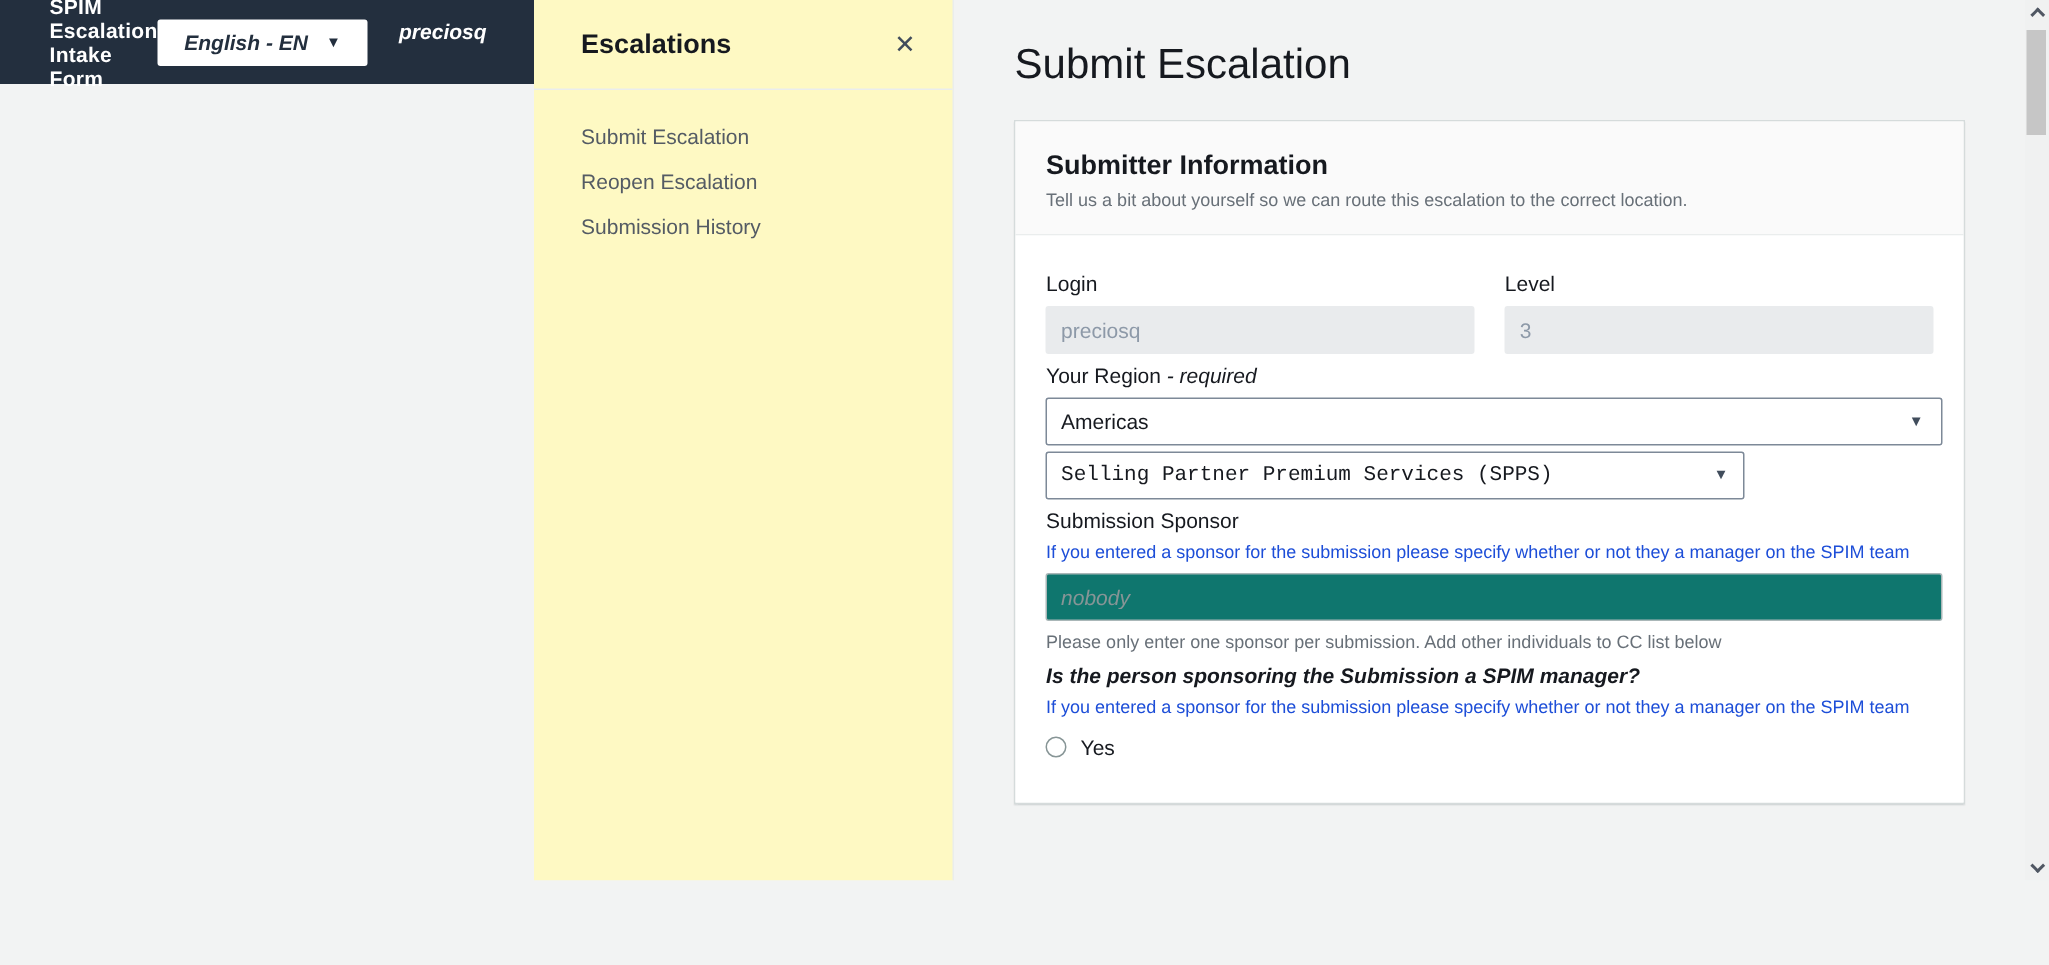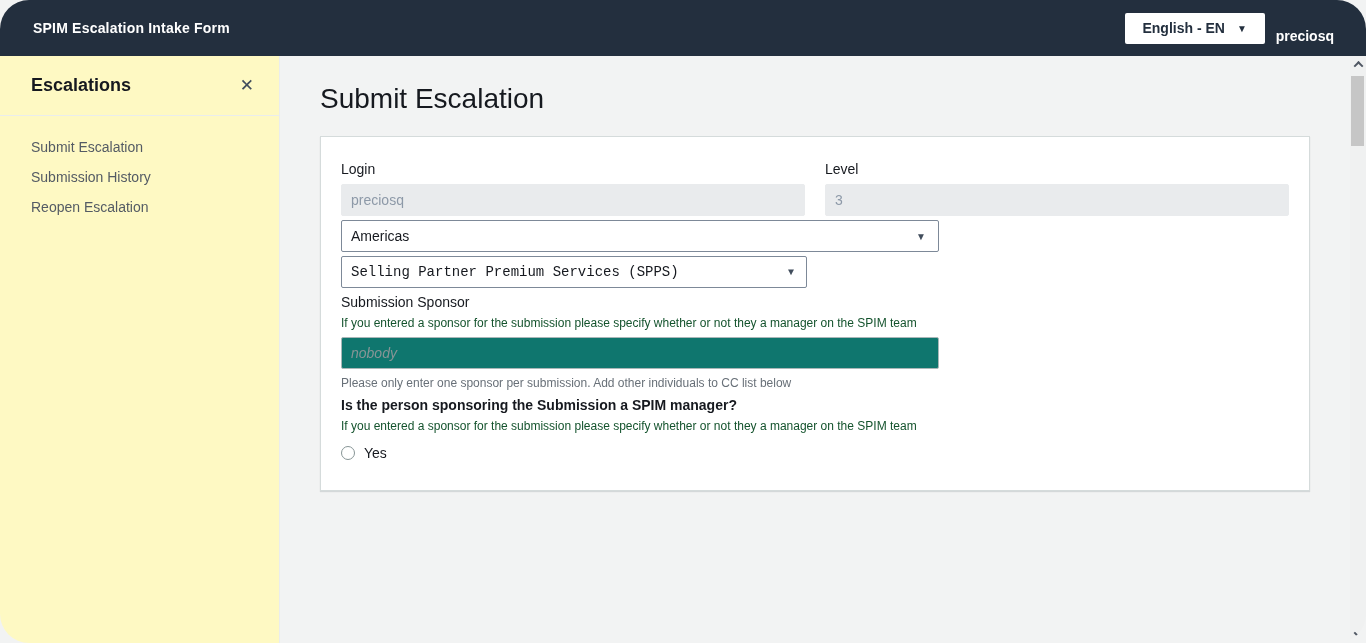--- a/index.html
+++ b/index.html
@@ -2,31 +2,31 @@
 <html><head>
 <meta charset="utf-8">
 <style>
   * { box-sizing: border-box; margin: 0; padding: 0; }
   html, body { width: 1366px; height: 643px; overflow: hidden; }
   body {
     font-family: "Liberation Sans", sans-serif;
     background: #f2f3f3;
     color: #16191f;
   }
-  .app { width: 1366px; height: 643px; display: flex; flex-direction: column; overflow: hidden; border-radius: 29px; }
+  .app { width: 1366px; height: 643px; display: flex; flex-direction: row; overflow: hidden; }
 
   
   .top-header {
     height: 56px; flex: 0 0 56px;
     background: #232f3e;
     display: flex; align-items: center; justify-content: space-between;
     padding: 0 32px 0 33px;
   }
   .app-title { color: #ffffff; font-size: 14px; font-weight: 700; letter-spacing: .2px; }
-  .header-right { display: flex; align-items: flex-end; gap: 11px; }
+  .header-right { display: flex; align-items: flex-start; gap: 21px; font-style: italic; }
   .lang-select {
     background: #ffffff; border-radius: 2px;
     height: 31px; min-width: 140px;
     display: flex; align-items: center; justify-content: center; gap: 12px;
     padding: 0 14px; cursor: pointer;
     color: #232f3e; font-size: 14px; font-weight: 700;
   }
   .lang-select .caret { font-size: 10px; color: #232f3e; }
   .username { color: #ffffff; font-size: 14px; font-weight: 600; }
 
@@ -78,22 +78,22 @@
     padding: 18px 20px 15px;
   }
   .card-header h3 { font-size: 18px; font-weight: 700; color: #16191f; line-height: 22px; }
   .card-header p { font-size: 12px; color: #687078; margin-top: 4px; line-height: 16px; }
   .card-body { padding: 22px 20px 24px; background: #ffffff; }
 
   .row-2col { display: grid; grid-template-columns: 1fr 1fr; column-gap: 20px; }
   .field { margin-bottom: 4px; }
   .field label.f-label { display: block; font-size: 14px; line-height: 20px; color: #16191f; margin-bottom: 5px; }
   .field label.f-label em { font-style: italic; font-weight: 400; }
-  .field label.f-label.bold { font-weight: 700; }
-  .f-desc { font-size: 12px; line-height: 16px; color: #14532d; margin: -2px 0 6px; }
+  .field label.f-label.bold { font-weight: 700; font-style: italic; }
+  .f-desc { font-size: 12px; line-height: 16px; color: #1d4ed8; margin: -2px 0 6px; }
   .f-constraint { font-size: 12px; line-height: 16px; color: #687078; margin-top: 6px; }
 
   .text-input {
     display: block; width: 100%; height: 32px;
     border: 1px solid #aab7b8; border-radius: 2px;
     padding: 0 9px; font-size: 14px; color: #16191f;
     font-family: "Liberation Sans", sans-serif;
     background: #0f766e; outline: none;
   }
   .text-input::placeholder { color: #879596; font-style: italic; }
@@ -161,44 +161,52 @@
 
   <div class="content-row">
 
     <aside class="sidebar">
       <div class="side-head">
         <h2>Escalations</h2>
         <button class="close-btn">✕</button>
       </div>
       <nav class="side-nav">
         <a href="#">Submit Escalation</a>
+        <a href="#">Reopen Escalation</a>
         <a href="#">Submission History</a>
-        <a href="#">Reopen Escalation</a>
       </nav>
     </aside>
 
     <main class="main">
       <h1 class="page-title">Submit Escalation</h1>
 
       <section class="card">
+        <div class="card-header">
+          <h3>Submitter Information</h3>
+          <p>Tell us a bit about yourself so we can route this escalation to the correct location.</p>
+        </div>
 
         <div class="card-body">
 
           <div class="row-2col">
             <div class="field">
               <label class="f-label">Login</label>
               <input class="text-input disabled" readonly="" value="preciosq" style="">
             </div>
             <div class="field">
               <label class="f-label">Level</label>
               <input class="text-input disabled" readonly="" value="3" style="">
             </div>
           </div>
 
           <div class="field">
+            <label class="f-label">
+              <span>Your Region</span>
+              <em>- required</em>
+            </label>
             <div class="select w-lg">
               <span>Americas</span>
               <span class="caret">▼</span>
             </div>
           </div>
 
           <div class="field">
             <div class="select w-md">
               <span>Selling Partner Premium Services (SPPS)</span>
               <span class="caret">▼</span>

